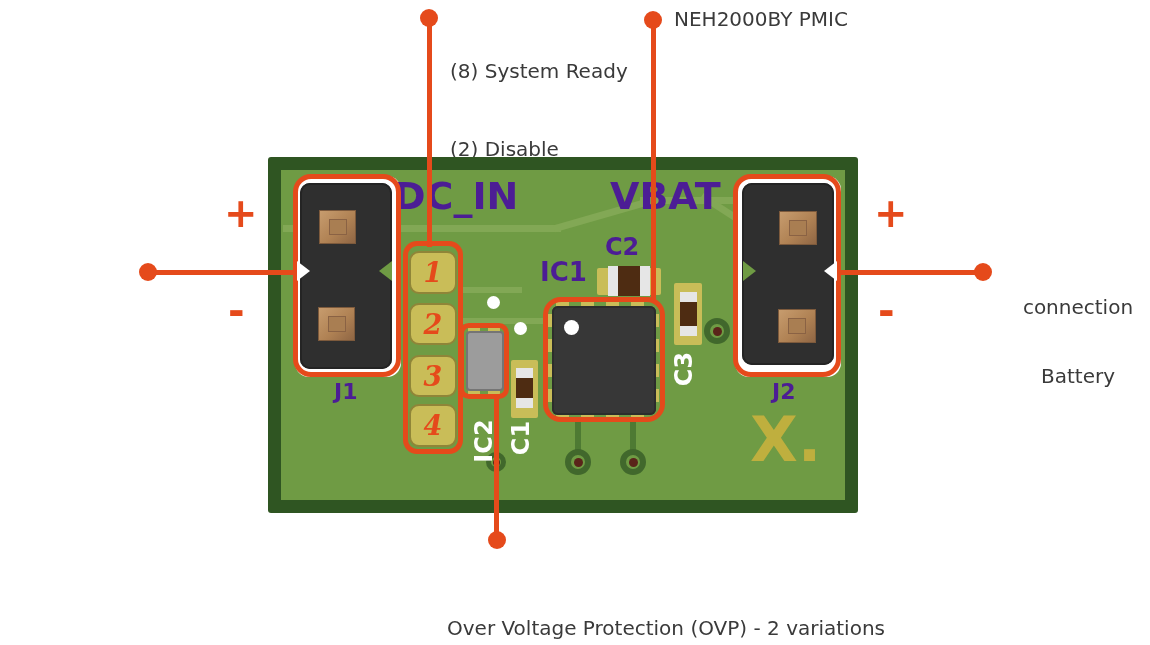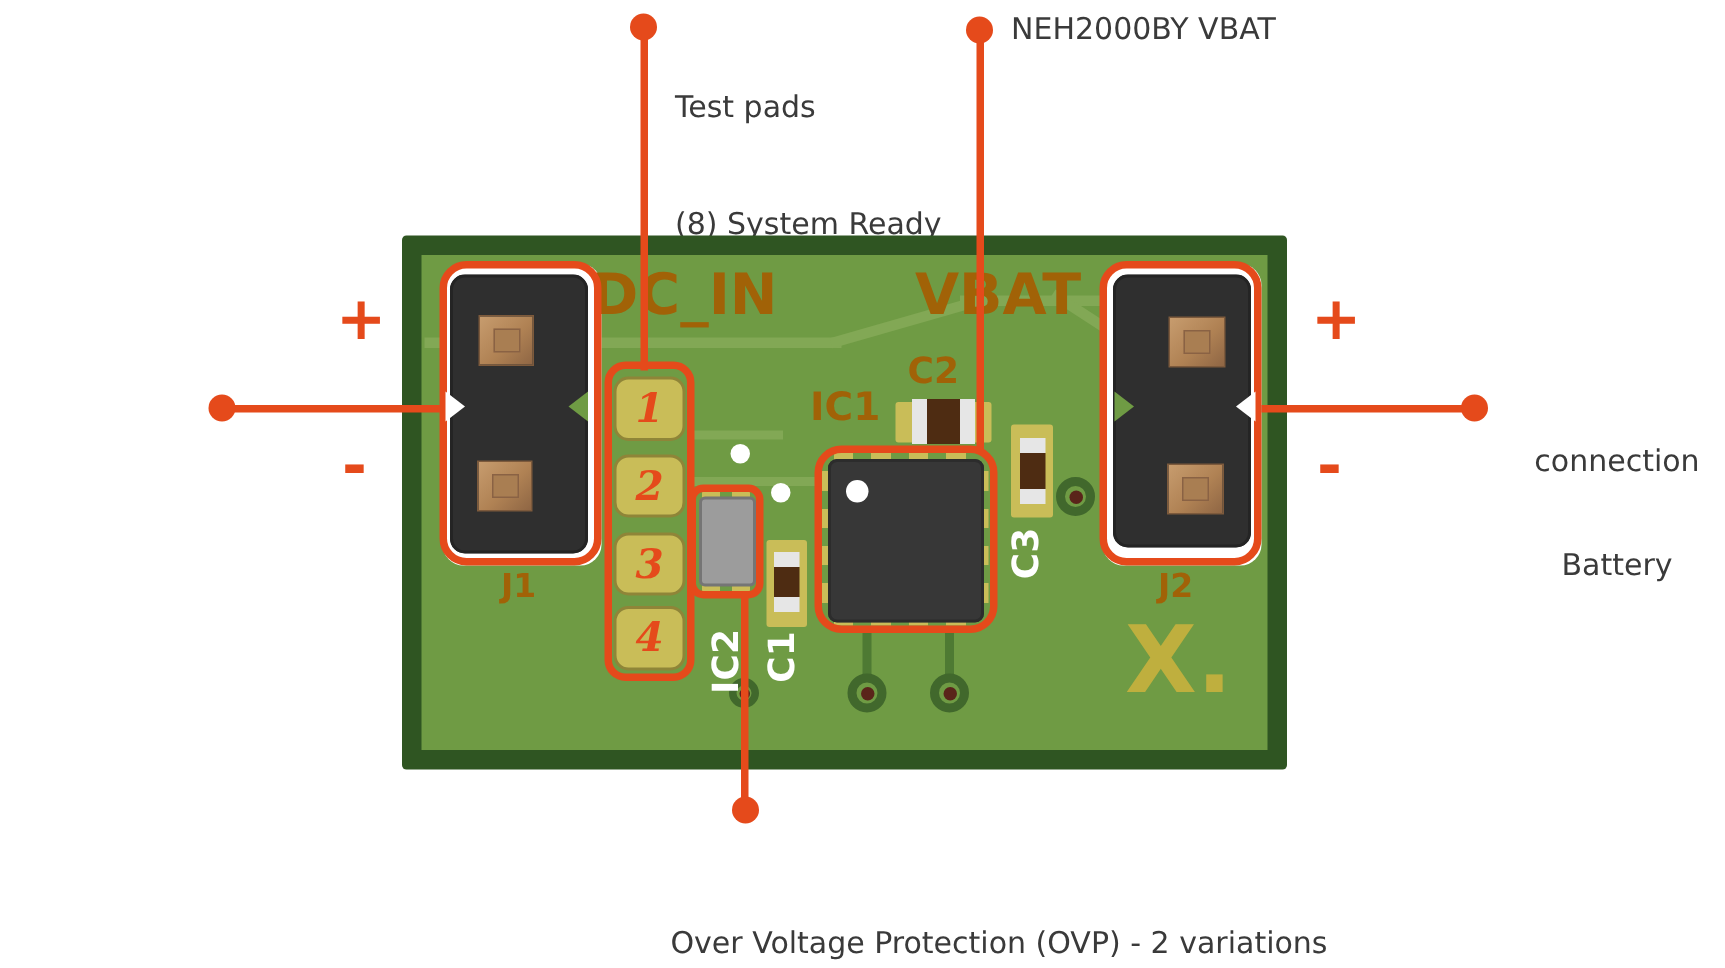--- a/index.html
+++ b/index.html
@@ -17,21 +17,21 @@
   .board-edge{background:var(--board-edge,#2F5522);border-radius:3px;z-index:1;}
   .board-surface{background:var(--board-surface,#6F9B44);z-index:2;}
   .trace{background:var(--trace,#82A855);z-index:3;}
   .silk{background:#ffffff;z-index:4;}
   .conn-body{background:var(--connector-black,#2F2F2F);border-radius:10px;z-index:6;
              box-shadow:inset 0 0 0 2px #242424;}
   .pin{background:linear-gradient(135deg,#C79C6E 0%,#B08254 55%,#8F6644 100%);
        border:1px solid #7d5a3c;z-index:8;display:flex;align-items:center;justify-content:center;}
   .pin-inner{width:16px;height:14px;background:#A97E52;border:1px solid #8a6244;}
   .outline{border:5px solid var(--accent,#E54A1B);border-radius:16px;background:transparent;z-index:20;}
-  .silk-label{color:#a16207;font-weight:700;z-index:10;}
+  .silk-label{color:#4c1d95;font-weight:700;z-index:10;}
   .tpad{background:var(--pad-yellow,#C9BD58);border:2px solid #8F8538;border-radius:10px;z-index:7;
         display:flex;align-items:center;justify-content:center;}
   .tpad-num{font-family:"DejaVu Serif","Liberation Serif",serif;font-style:italic;font-weight:700;
             font-size:27px;color:var(--accent,#E54A1B);}
   .ypad{background:var(--pad-yellow,#C9BD58);z-index:6;border-radius:2px;}
   .cap-v{display:flex;flex-direction:column;z-index:8;}
   .cap-h{display:flex;flex-direction:row;z-index:8;}
   .cap-end{background:#E6E6E6;flex:0 0 10px;}
   .cap-mid{background:#4E2C12;flex:1;}
   .ic-body{background:#373737;border-radius:6px;z-index:8;box-shadow:inset 0 0 0 2px #2c2c2c;}
@@ -161,30 +161,29 @@
     </div>
 
   <div class="abs sdot" style="left:487px;top:296px;width:13px;height:13px;"></div>
   <div class="abs sdot" style="left:514px;top:322px;width:13px;height:13px;"></div>
 
   <div class="abs logo" style="left:750px;top:410px;">X.</div>
 
   <div class="abs callout-line" style="left:427px;top:18px;width:5px;height:229px;"></div>
   <div class="abs callout-dot" style="left:420px;top:9px;"></div>
   <div class="abs ann-text" style="left:450px;top:6px;">
-    <div>Test pads</div>
     <div>(8) System Ready</div>
     <div>(2) Disable</div>
     <div>(3) Vref</div>
     <div>(4) GND</div>
   </div>
 
   <div class="abs callout-line" style="left:651px;top:20px;width:5px;height:282px;"></div>
   <div class="abs callout-dot" style="left:644px;top:11px;"></div>
-  <div class="abs ann-text" style="left:674px;top:6px;">NEH2000BY VBAT</div>
+  <div class="abs ann-text" style="left:674px;top:6px;">NEH2000BY PMIC</div>
 
   <div class="abs callout-line" style="left:148px;top:270px;width:147px;height:5px;"></div>
   <div class="abs callout-dot" style="left:139px;top:263px;"></div>
   <div class="abs polarity" style="left:224px;top:198px;">+</div>
   <div class="abs polarity" style="left:228px;top:296px;">-</div>
 
   <div class="abs callout-line" style="left:841px;top:270px;width:137px;height:5px;"></div>
   <div class="abs callout-dot" style="left:974px;top:263px;"></div>
   <div class="abs ann-text" style="left:1013px;top:250px;width:130px;text-align:center;line-height:23px;">
     <div>connection</div>

